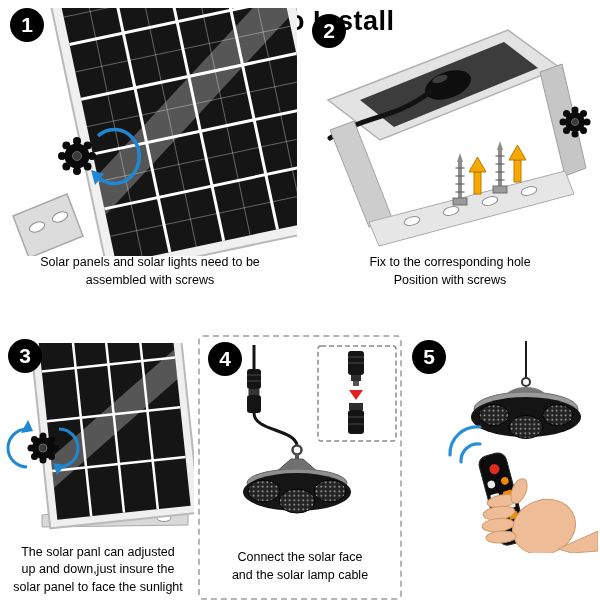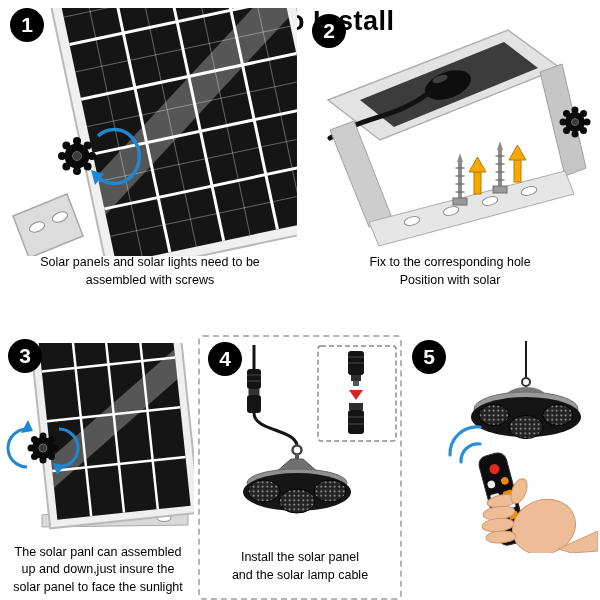--- a/index.html
+++ b/index.html
@@ -159,21 +159,21 @@
           <line x1="187.5" y1="158" x2="196.5" y2="158" stroke="#666" stroke-width="1.2"></line>
           <rect x="185" y="164" width="14" height="7" fill="#9a9a9a" stroke="#6e6e6e"></rect>
         </g>
         <g>
           <rect x="206" y="138" width="7" height="22" fill="#f6a800" stroke="#b87c00"></rect>
           <polygon points="201,138 218,138 209.5,123" fill="#f6a800" stroke="#b87c00"></polygon>
         </g>
       </svg>
     </div>
     <p class="caption">Fix to the corresponding hole
-Position with solar</p>
+Position with screws</p>
   </section>
 
   <section class="step step3">
     <div class="badge">3</div>
     <div class="illus">
       <svg width="192" height="200" viewBox="0 0 192 200">
 
         <g>
           <polygon points="40,172 150,162 186,168 186,182 40,184" fill="#d9d9d9" stroke="#a8a8a8"></polygon>
           <ellipse cx="130" cy="173" rx="7" ry="3.5" fill="#fff" stroke="#8e8e8e"></ellipse>
@@ -206,21 +206,21 @@
         </g>
 
         <g>
           <path d="M 57,86 A 18 18 0 0 1 57,124" fill="none" stroke="#1e88d2" stroke-width="3"></path>
           <polygon points="51,120 63,122 55,132" fill="#1e88d2"></polygon>
           <path d="M 25,124 A 18 18 0 0 1 25,86" fill="none" stroke="#1e88d2" stroke-width="3"></path>
           <polygon points="19,90 31,88 26,77" fill="#1e88d2"></polygon>
         </g>
       </svg>
     </div>
-    <p class="caption">The solar panl can assembled
+    <p class="caption">The solar panl can adjusted
 up and down,just insure the
 solar panel to face the sunlight</p>
   </section>
 
   <section class="step step4">
     <div class="badge">4</div>
     <div class="illus">
       <svg width="196" height="205" viewBox="0 0 196 205">
         <defs>
           <pattern id="ledDots4" width="4.5" height="4.5" patternUnits="userSpaceOnUse">
@@ -258,21 +258,21 @@
           <rect x="93" y="109" width="4" height="6" fill="#555"></rect>
           <polygon points="89,114 101,114 124,134 66,134" fill="#707070" stroke="#565656"></polygon>
           <ellipse cx="95" cy="138" rx="50" ry="14" fill="#8f8f8f" stroke="#6a6a6a"></ellipse>
           <ellipse cx="95" cy="147" rx="54" ry="19" fill="#161616"></ellipse>
           <ellipse cx="62" cy="146" rx="16" ry="11" fill="url(#ledDots4)" stroke="#000"></ellipse>
           <ellipse cx="128" cy="146" rx="16" ry="11" fill="url(#ledDots4)" stroke="#000"></ellipse>
           <ellipse cx="95" cy="156" rx="18" ry="12" fill="url(#ledDots4)" stroke="#000"></ellipse>
         </g>
       </svg>
     </div>
-    <p class="caption">Install the solar panel
+    <p class="caption">Connect the solar face
 and the solar lamp cable</p>
   </section>
 
   <section class="step step5">
     <div class="badge">5</div>
     <div class="illus">
       <svg width="192" height="212" viewBox="0 0 192 212">
         <defs>
           <pattern id="ledDots5" width="4.5" height="4.5" patternUnits="userSpaceOnUse">
             <rect width="4.5" height="4.5" fill="#232323"></rect>

